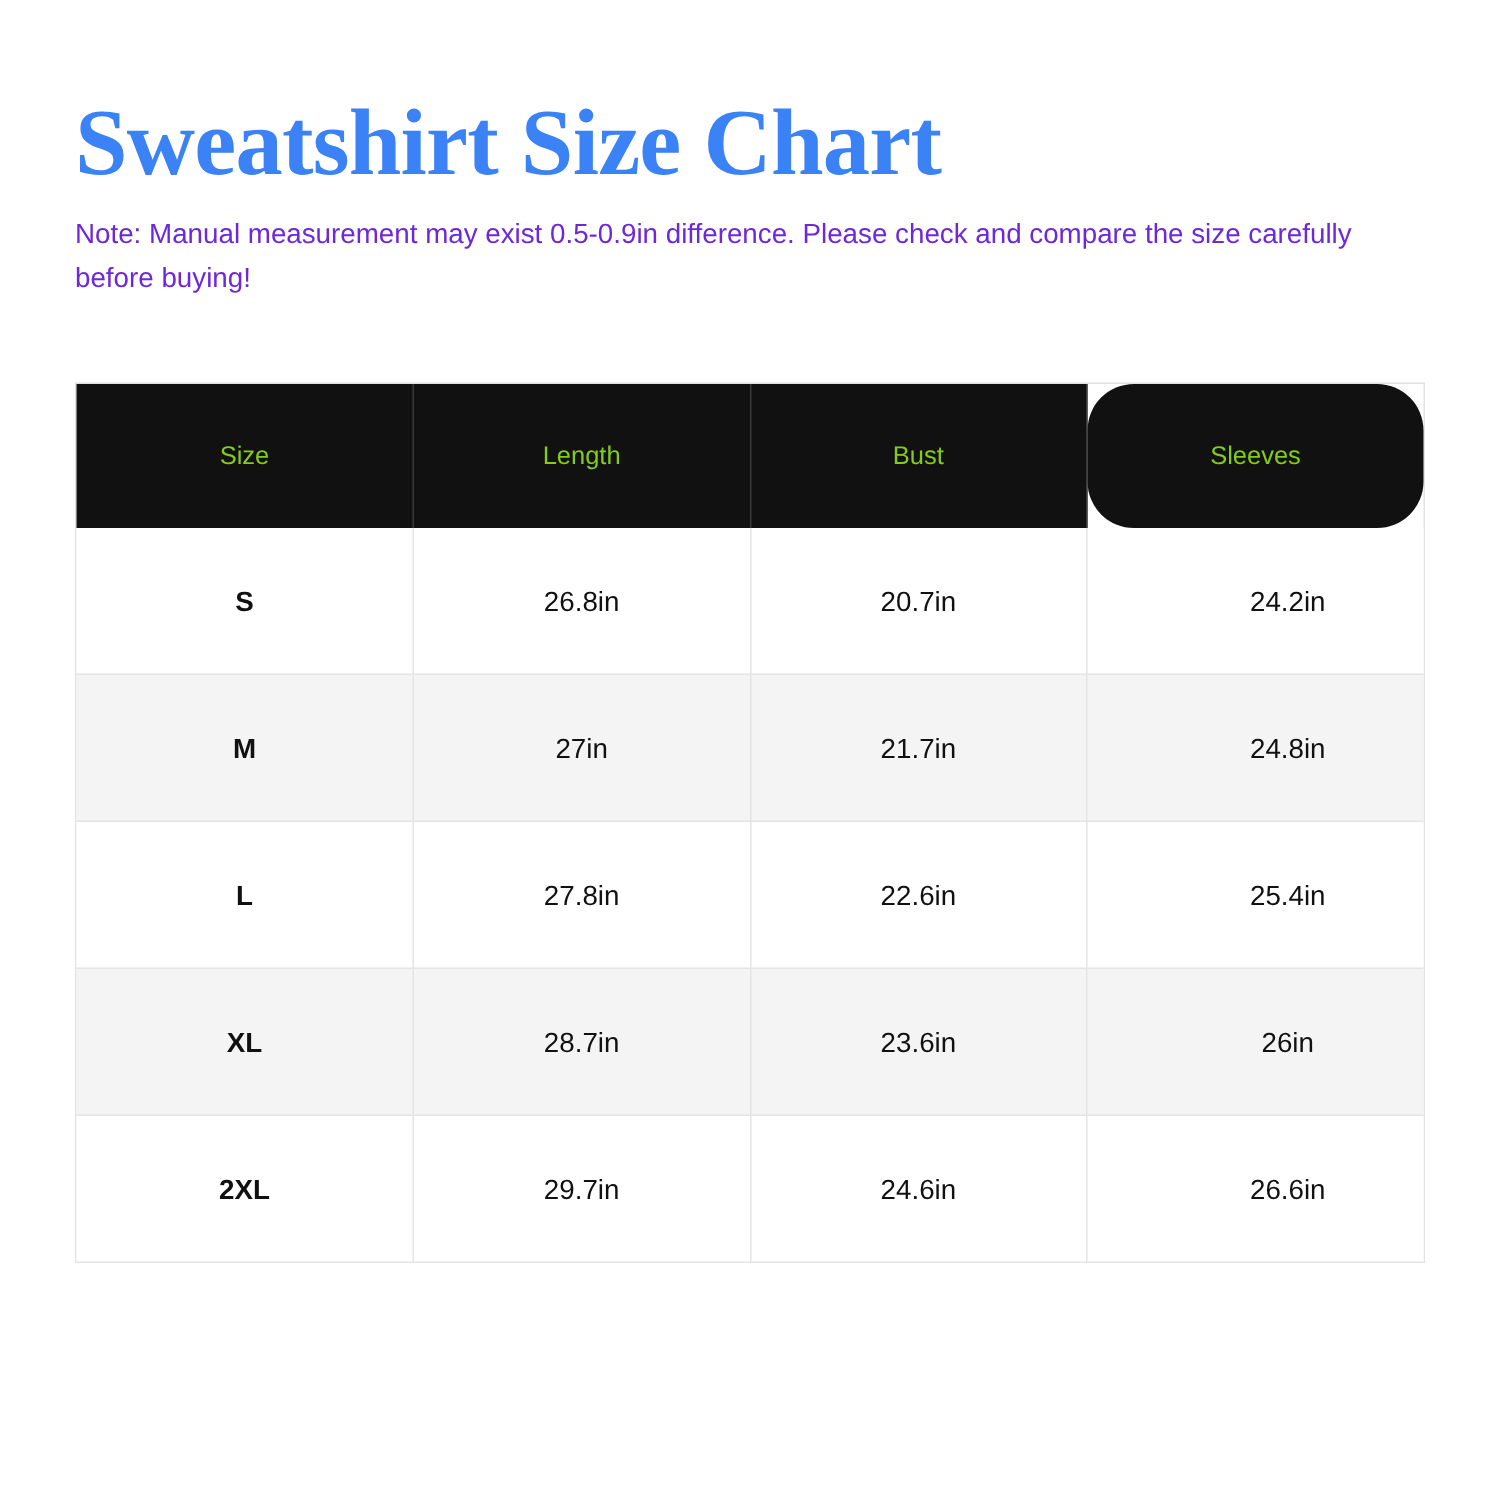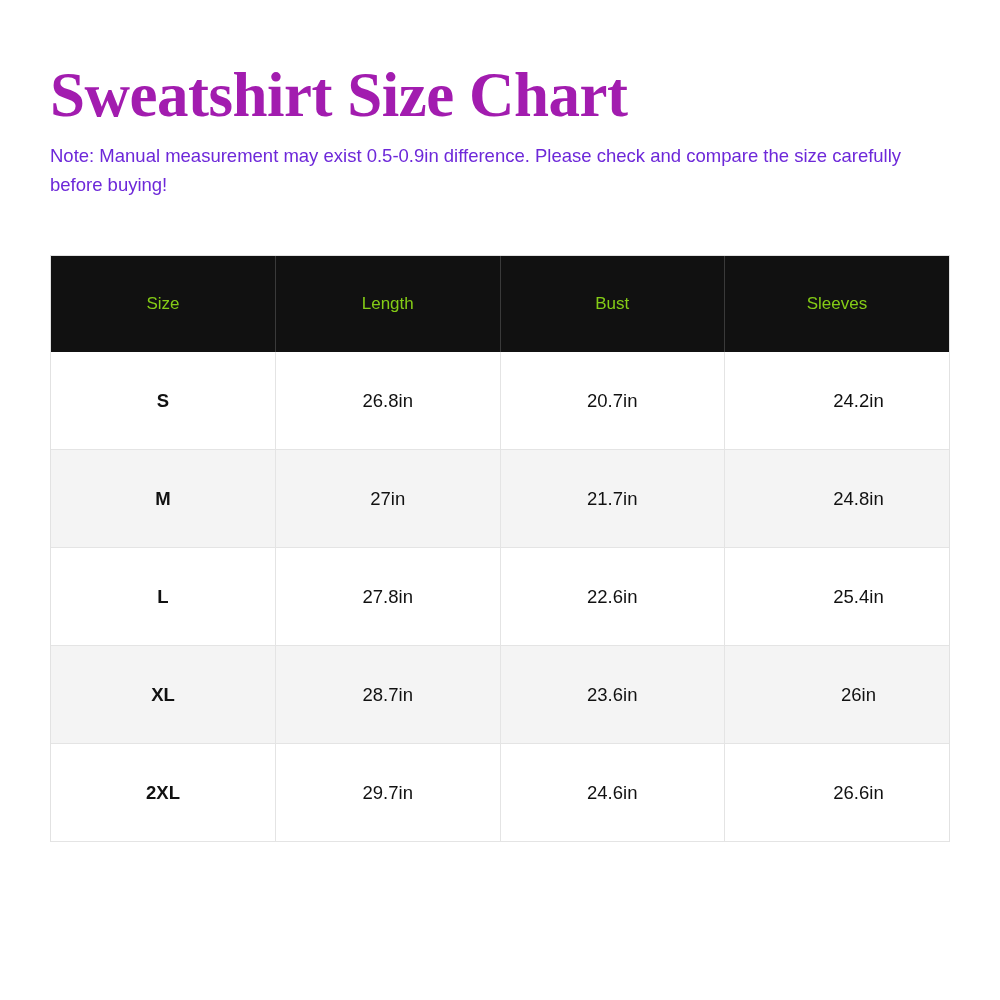--- a/index.html
+++ b/index.html
@@ -20,21 +20,21 @@
     height: 1000px;
     box-sizing: border-box;
     padding: 62px 50px 0 50px;
   }
   .title {
     font-family: "Liberation Serif", serif;
     font-weight: bold;
     font-size: 63px;
     line-height: 1.05;
     letter-spacing: -0.5px;
-    color: #a21caf;
+    color: #3b82f6;
     margin: 0 0 14px 0;
   }
   .note {
     font-size: 18.5px;
     line-height: 1.55;
     color: #6d28d9;
     max-width: 900px;
     margin: 0;
   }
   .table-wrap {
@@ -52,20 +52,21 @@
     color: #84cc16;
     font-weight: normal;
     font-size: 17px;
     height: 94px;
     text-align: center;
     vertical-align: middle;
     border-right: 1px solid #3a3a3a;
   }
   table.size-chart thead th:last-child {
     border-right: none;
+    border-radius: 31px;
   }
   table.size-chart tbody td {
     height: 95px;
     text-align: center;
     vertical-align: middle;
     font-size: 18.5px;
     color: #111111;
     border-right: 1px solid #e4e4e4;
     border-bottom: 1px solid #e4e4e4;
     background: #ffffff;

